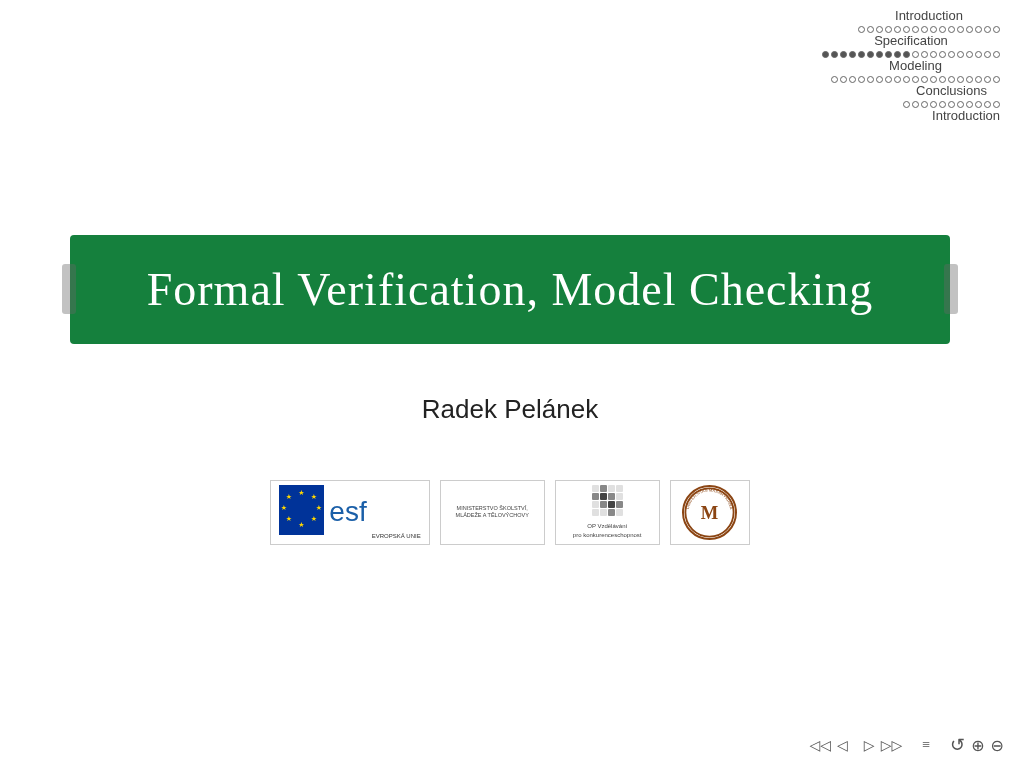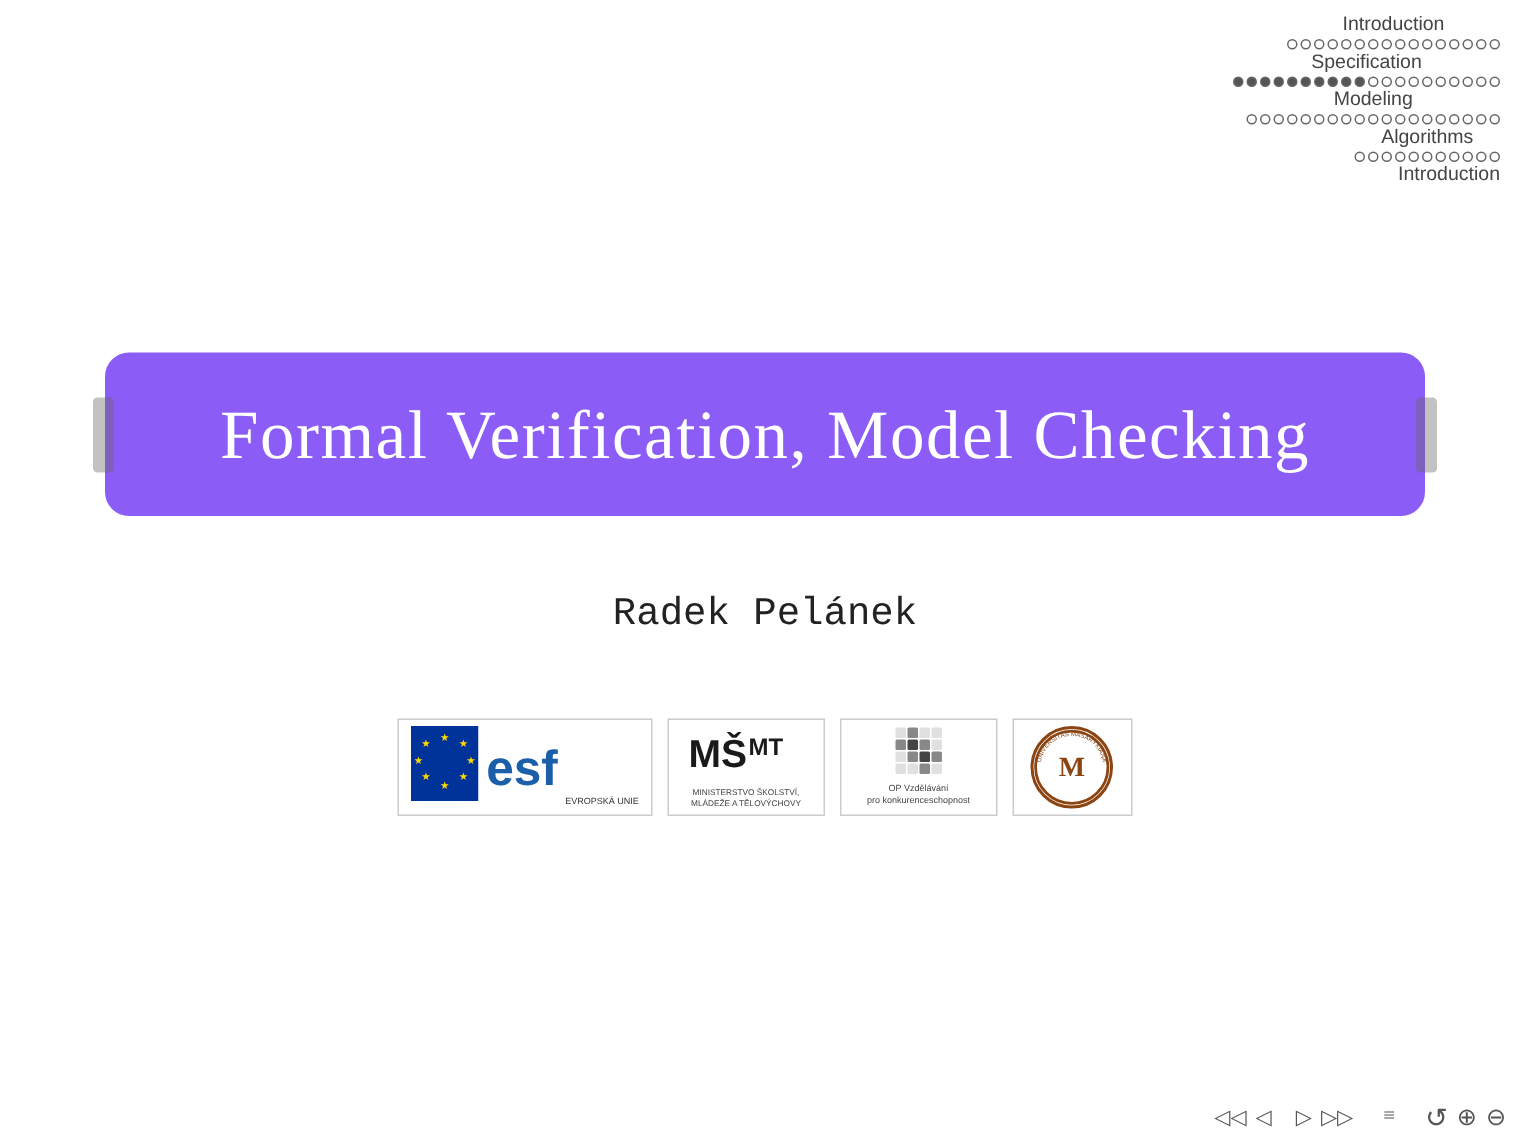--- a/index.html
+++ b/index.html
@@ -67,22 +67,22 @@
       right: 0;
       bottom: 40px;
       display: flex;
       flex-direction: column;
       align-items: center;
       justify-content: center;
     }
 
     
     .title-banner {
-      background: #8b5cf6;
-      border-radius: 16px;
+      background: #15803d;
+      border-radius: 4px;
       width: 880px;
       padding: 28px 40px;
       text-align: center;
       margin-bottom: 50px;
       position: relative;
     }
 
     .title-banner::before,
     .title-banner::after {
       content: '';
@@ -104,21 +104,21 @@
       font-weight: 300;
       letter-spacing: 1px;
       font-family: 'Georgia', serif;
     }
 
     
     .author-text {
       font-size: 26px;
       color: #222;
       margin-bottom: 50px;
-      font-family: Liberation Mono, monospace;
+      font-family: Liberation Sans, sans-serif;
     }
 
     
     .funding-section {
       display: flex;
       flex-direction: column;
       align-items: center;
       gap: 10px;
     }
 
@@ -280,21 +280,21 @@
       <span class="dot"></span>
       <span class="dot"></span>
       <span class="dot"></span>
       <span class="dot"></span>
       <span class="dot"></span>
       <span class="dot"></span>
     </div>
   </div>
 
   <div class="nav-item">
-    <span class="nav-label">Algorithms</span>
+    <span class="nav-label">Conclusions</span>
     <div class="dots-row">
       <span class="dot"></span>
       <span class="dot"></span>
       <span class="dot"></span>
       <span class="dot"></span>
       <span class="dot"></span>
       <span class="dot"></span>
       <span class="dot"></span>
       <span class="dot"></span>
       <span class="dot"></span>
@@ -332,34 +332,27 @@
               <text x="35" y="14" text-anchor="middle" font-size="7">★</text>
               <text x="40" y="25" text-anchor="middle" font-size="7">★</text>
               <text x="35" y="36" text-anchor="middle" font-size="7">★</text>
               <text x="22.5" y="42" text-anchor="middle" font-size="7">★</text>
               <text x="10" y="36" text-anchor="middle" font-size="7">★</text>
               <text x="5" y="25" text-anchor="middle" font-size="7">★</text>
               <text x="10" y="14" text-anchor="middle" font-size="7">★</text>
             </g>
           </svg>
         </div>
-        <div style="font-size:33px;font-weight:bold;color:#1a5fa8;font-family:Arial,sans-serif;line-height:1;text-align:center;">esf</div>
+        <div style="font-size:28px;font-weight:normal;color:#1a5fa8;font-family:Arial,sans-serif;line-height:1;text-align:center;">esf</div>
         <div style="font-size:6px;color:#333;font-family:Arial,sans-serif;text-align:center;display:flex;flex-direction:column;justify-content:flex-end;align-self:flex-end;">
           <div>EVROPSKÁ UNIE</div>
         </div>
       </div>
 
       <div class="logo-box" style="border:1px solid #ccc; height:65px; flex-direction:column; gap:3px; width:105px;">
-        <div style="font-size:18px;font-weight:bold;font-family:Arial,sans-serif;color:#222;">
-          
-          <svg width="80" height="35" viewBox="0 0 80 35">
-            <text x="2" y="28" font-size="26" font-weight="bold" fill="#1a1a1a" font-family="Arial,sans-serif">MŠ</text>
-            <text x="42" y="20" font-size="16" font-weight="bold" fill="#1a1a1a" font-family="Arial,sans-serif">MT</text>
-          </svg>
-        </div>
         <div style="font-size:5.5px;color:#444;font-family:Arial,sans-serif;text-align:center;line-height:1.3;">
           MINISTERSTVO ŠKOLSTVÍ,<br>MLÁDEŽE A TĚLOVÝCHOVY
         </div>
       </div>
 
       <div class="logo-box" style="border:1px solid #ccc; height:65px; flex-direction:column; gap:3px; width:105px; align-items:center; justify-content:center;">
         <div class="grid-icon">
           <div class="grid-cell" style="background:#e0e0e0;"></div>
           <div class="grid-cell" style="background:#888;"></div>
           <div class="grid-cell" style="background:#e0e0e0;"></div>

